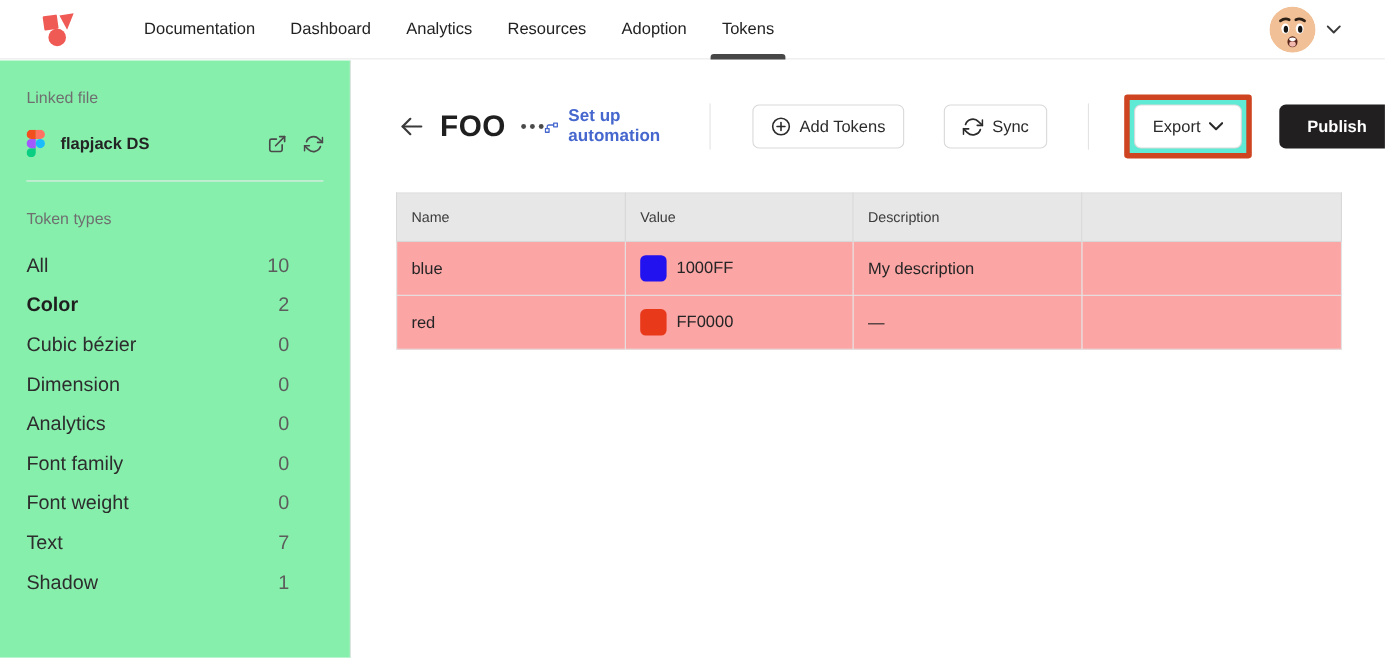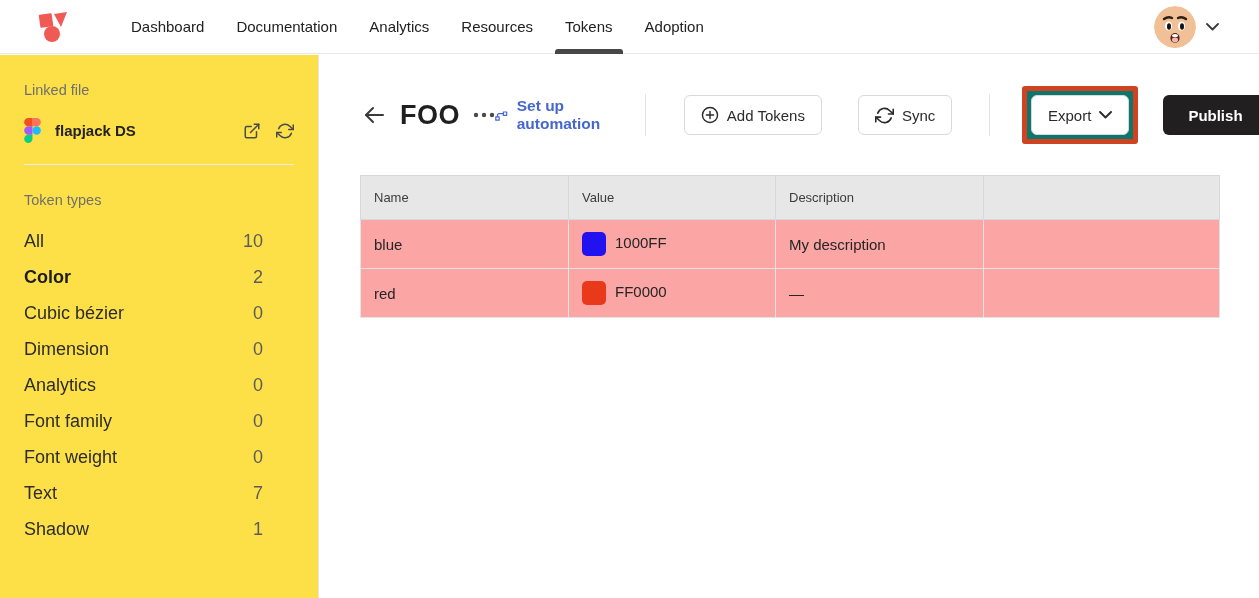--- a/index.html
+++ b/index.html
@@ -40,21 +40,21 @@
   .nav-item.active .tab-underline { display: block; }
   .account { margin-left: auto; display: flex; align-items: center; gap: 10px; }
   .avatar { width: 42px; height: 42px; border-radius: 50%; display: block; }
 
   
   .sidebar {
     position: absolute; top: 55px; left: 0; bottom: 0;
     width: 319px;
     border-right: 1px solid #e4e4e4;
     padding: 0 24px;
-    background: #fde047;
+    background: #86efac;
   }
   .side-label { margin-top: 27px; font-size: 14.5px; color: #6f6f6f; }
   .file-row { margin-top: 20px; display: flex; align-items: center; }
   .figma-icon { width: 17px; height: 25px; flex: 0 0 auto; }
   .file-name { margin-left: 14px; font-size: 15px; font-weight: 700; color: #232323; }
   .file-actions { margin-left: auto; display: flex; align-items: center; gap: 15px; color: #4a4a4a; }
   .file-actions svg { display: block; cursor: pointer; }
   .side-divider { margin-top: 21px; border: none; border-top: 1px solid #ececec; height: 0; }
   .tt-list { margin-top: 15px; }
   .tt-item {
@@ -83,21 +83,21 @@
   .v-divider { width: 1px; height: 42px; background: #e3e3e3; margin: 0 13px; }
   .btn {
     height: 40px; display: inline-flex; align-items: center; gap: 8px;
     background: #fff; border: 1px solid #d9d9d9; border-radius: 6px;
     font-family: inherit; font-size: 15px; color: #2b2b2b;
     padding: 0 16px; cursor: pointer; white-space: nowrap;
   }
   .btn + .btn { margin-left: 11px; }
   .highlight-box {
     display: inline-flex; border: 5px solid #ce4420; border-radius: 3px;
-    padding: 4px; margin-left: 6px; background: #0f766e;
+    padding: 4px; margin-left: 6px; background: #5eead4;
   }
   .btn-publish {
     height: 40px; border: none; border-radius: 6px;
     background: #211f1f; color: #fff; font-family: inherit;
     font-size: 15px; font-weight: 600; padding: 0 25px; cursor: pointer;
   }
 
   
   .token-table {
     position: absolute; top: 120px; left: 40px; right: 39px;
@@ -127,37 +127,37 @@
   <svg class="logo" viewBox="0 0 30 32">
     <g fill="#f05a55">
       <rect x="1.5" y="3" width="13" height="13" rx="1" transform="rotate(-8 8 9.5)"></rect>
       <polygon points="16,3 29,1 23,16"></polygon>
       <circle cx="14" cy="23" r="8"></circle>
     </g>
   </svg>
 
   <div class="nav" id="nav-list">
       <div class="nav-item">
+        <span>Documentation</span>
+      </div>
+      <div class="nav-item">
         <span>Dashboard</span>
       </div>
       <div class="nav-item">
-        <span>Documentation</span>
-      </div>
-      <div class="nav-item">
         <span>Analytics</span>
       </div>
       <div class="nav-item">
         <span>Resources</span>
+      </div>
+      <div class="nav-item">
+        <span>Adoption</span>
       </div>
       <div class="nav-item active">
         <span>Tokens</span>
         <span class="tab-underline"></span>
-      </div>
-      <div class="nav-item">
-        <span>Adoption</span>
       </div>
     </div>
 
   <div class="account">
     <svg class="avatar" viewBox="0 0 42 42">
       <circle cx="21" cy="21" r="21" fill="#f2c096"></circle>
       <path d="M10 13 q4 -3 8 -1" stroke="#2d2017" stroke-width="2.4" fill="none" stroke-linecap="round"></path>
       <path d="M24 12 q4 -2 8 1" stroke="#2d2017" stroke-width="2.4" fill="none" stroke-linecap="round"></path>
       <ellipse cx="14.5" cy="20" rx="3.6" ry="4.6" fill="#fff"></ellipse>
       <ellipse cx="27.5" cy="20" rx="3.6" ry="4.6" fill="#fff"></ellipse>

